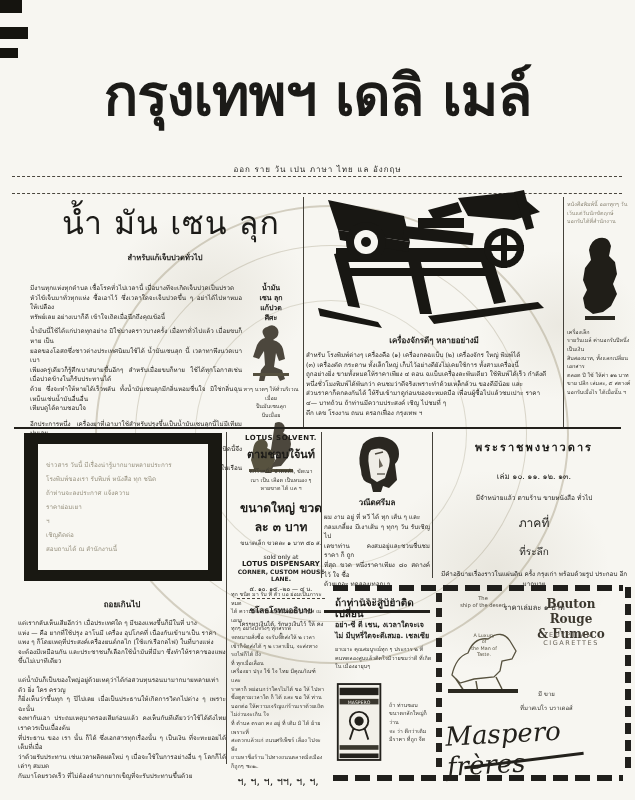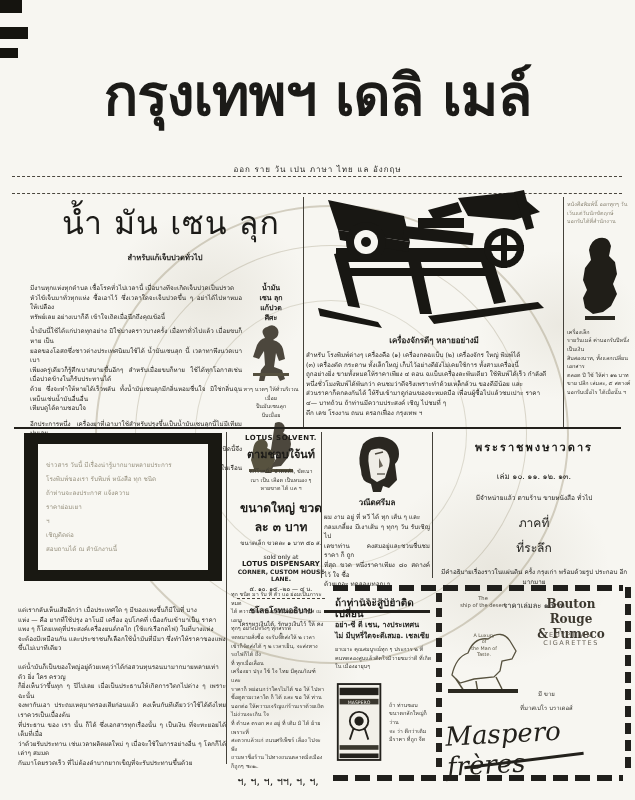--- a/index.html
+++ b/index.html
@@ -212,47 +212,48 @@
     <div style="height:3px;background:#23211c;margin-top:5px;"></div>
   </div>
 
   <div class="abs vline" style="left:432px;top:432px;height:146px;"></div>
 
   <div class="abs ctr" style="left:438px;top:438px;width:192px;">
     <div class="bold" style="font-size:11px;letter-spacing:2px;">พระราชพงษาวดาร</div>
     <div style="font-size:8px;margin-top:14px;text-align:center;">เล่ม   ๑๐.   ๑๑.   ๑๒.   ๑๓.</div>
     <div style="font-size:6.5px;margin-top:10px;">มีจำหน่ายแล้ว       ตามร้าน ขายหนังสือ ทั่วไป</div>
     <div style="font-size:12px;margin-top:10px;">ภาคที่</div>
-    <div style="font-size:12px;margin-top:6px;">ที่ระลึก</div>
+    <div style="font-size:10px;margin-top:12px;">ที่ระลึก</div>
     <div style="font-size:6.3px;margin-top:10px;">มีคำอธิบายเรื่องราวในแผ่นดิน ครั้ง กรุงเก่า     พร้อมด้วยรูป ประกอบ อีก มากมาย</div>
     <div style="font-size:7.5px;margin-top:12px;">ราคาเล่มละ       ๑   บาท</div>
   </div>
 
   <div class="abs" style="left:18px;top:598px;width:208px;">
+    <div class="ctr bold" style="font-size:8px;">ถอยเกินไป</div>
     <div class="tiny pre" style="margin-top:7px;">แต่เรากลับเห็นเสียอีกว่า เมื่อประเทศใด ๆ มีของแพงขึ้นก็มีในที่ บาง
 แห่ง —    คือ ยากที่ใช้ปรุง อาโนมี เครื่อง อุปโภคที่ เนื่องกันเข้ามาเป็น ราคา
 แพง ๆ ก็โดยเหตุที่ประสงค์เครื่องยนต์กลไก   (ใช้แก่เรือกลไฟ)   ในที่บางแห่ง
 จะต้องมีเหมือนกัน     และประชาชนก็เลือกใช้น้ำมันที่มีมา ซึ่งทำให้ราคาของแพง
 ขึ้นไม่เบาทีเดียว</div>
     <div class="tiny pre" style="margin-top:9px;">แต่น้ำมันก็เป็นของใหญ่อยู่ด้วยเหตุว่าได้ก่อสวนทุนรอนมามากมายหลายเท่าตัว   ยิ่ง ใคร ครวญ
 ก็ยิ่งเห็นว่าขึ้นทุก ๆ ปีไปเลย     เมื่อเป็นประธานให้เกิดการวิตกไปต่าง ๆ       เพราะฉะนั้น
 จงพากันเอา ประถมเหตุมาตรองเสียก่อนแล้ว คงเห็นกันทีเดียวว่าใช้ได้ดังไทยเราควรเป็นเบื้องต้น
 ที่ประธาน ของ เรา นั้น ก็ได้ ซึ่งเอกสารทุกเรื่องนั้น ๆ เป็นเงิน ที่จะทะยอยได้เต็มที่เมื่อ
 ว่าด้วยรับประทาน     เช่นเวลาผลิตผลใหม่ ๆ    เมื่อจะใช้ในการอย่างอื่น ๆ โลกก็ได้เล่าๆ สมมต
 กันมาโดยรวดเร็ว       ที่ไม่ต้องลำบากยากเข็ญที่จะรับประทานขึ้นด้วย</div>
   </div>
 
   <div class="abs" style="left:333px;top:585px;width:298px;height:196px;">
     <div class="abs chain-h" style="left:0;top:0;width:290px;"></div>
     <div class="abs chain-v" style="right:0;top:2px;height:186px;"></div>
     <div class="abs chain-h" style="left:0;bottom:0;width:290px;"></div>
 
     <div class="abs" style="left:2px;top:12px;width:98px;">
       <div class="bold" style="font-size:10px;line-height:11px;">ถ้าท่านจะสูบยาติดเปลี่ยน</div>
-      <div class="bold" style="font-size:7.2px;line-height:11px;">อย่า-ซี ดี เชน, างประเทศน</div>
+      <div class="bold" style="font-size:7.2px;line-height:11px;">อย่า-ซี ดี เชน, งเวลาใดจะเจ</div>
       <div class="bold" style="font-size:7.2px;line-height:11px;">ไม่ มีบุหรี่ใดจะดีเสมอ. เชลเซีย</div>
       <div class="pre tiny2" style="margin-top:4px;">ยาเมาะ คุณสมบูรณ์ทุก ๆ ประการ ๒ ที่
 คนทดลองสูบแล้วติดใจมิวายชมว่าดี ที่เกิด
 ใน เมืองอายุบๆ</div>
       <div style="display:flex;margin-top:6px;">
         <svg width="54" height="90" viewBox="0 0 54 90">
           <rect x="3" y="4" width="46" height="82" fill="#f2f0e9" stroke="#23211c" stroke-width="2"></rect>
           <rect x="5" y="8" width="42" height="8" fill="#23211c"></rect>
           <rect x="5" y="20" width="42" height="6" fill="#3a372e"></rect>
           <text x="26" y="25.5" font-size="5" fill="#f2f0e9" text-anchor="middle" font-family="DejaVu Sans, sans-serif">MASPERO</text>

